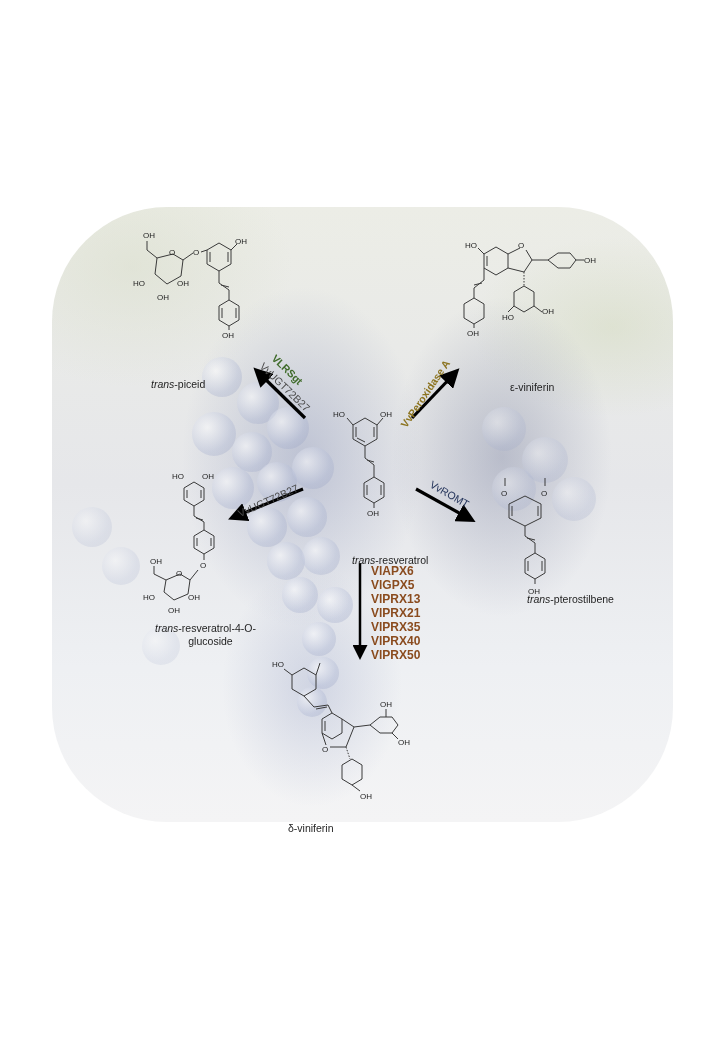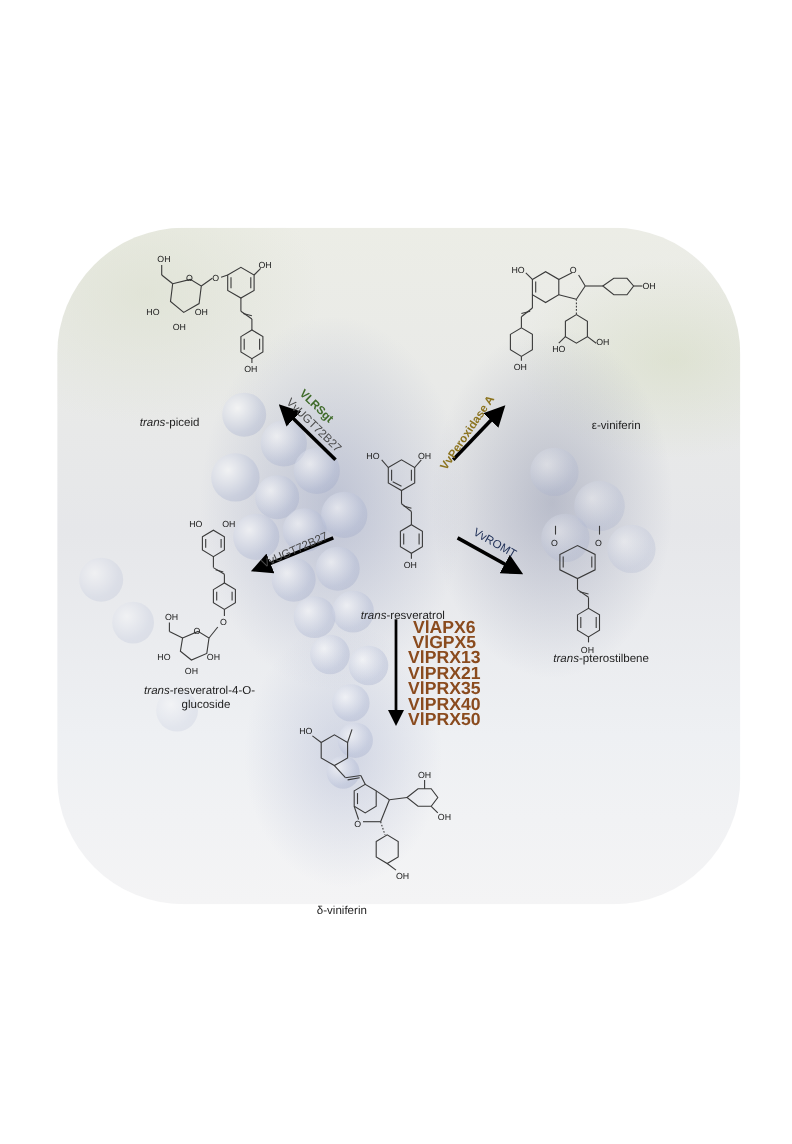--- a/index.html
+++ b/index.html
@@ -12,23 +12,23 @@
       radial-gradient(ellipse 120px 170px at 250px 250px, rgba(140,150,185,0.45), rgba(160,170,200,0.0) 100%),
       radial-gradient(ellipse 110px 160px at 450px 250px, rgba(80,90,130,0.30), rgba(90,100,140,0) 100%),
       radial-gradient(ellipse 90px 120px at 260px 480px, rgba(150,160,195,0.35), rgba(150,160,195,0) 100%),
       radial-gradient(ellipse 140px 90px at 560px 120px, rgba(200,210,170,0.35), rgba(200,210,170,0) 100%),
       radial-gradient(ellipse 160px 120px at 80px 60px, rgba(215,220,200,0.5), rgba(215,220,200,0) 100%),
       linear-gradient(180deg, #ecede6 0%, #e6e7ea 45%, #eef0f3 75%, #f4f4f5 100%);
   }
   .grape { position:absolute; border-radius:50%;
     background: radial-gradient(circle at 35% 35%, rgba(255,255,255,0.55), rgba(170,180,210,0.35) 60%, rgba(120,130,170,0.25) 100%); }
   .label { position:absolute; font-size:10.5px; color:#1e1e1e; white-space:nowrap; }
-  .label i { font-style:italic; }
+  .label i { font-style:italic;margin-left:24px; }
   .enzyme { position:absolute; font-size:10.5px; font-weight:bold; white-space:nowrap; transform-origin:left top; }
-  .enz-list { position:absolute; font-size:16px; font-weight:bold; color:#8a4b1e; line-height:14px;text-align:center; }
+  .enz-list { position:absolute; font-size:12px; font-weight:bold; color:#8a4b1e; line-height:14px; }
   svg.mol, svg.arrows { position:absolute; overflow:visible; }
   .mol line, .mol path, .mol polyline, .mol polygon { stroke:#3a3a3a; stroke-width:1; fill:none; }
   .mol text { font-family:"Liberation Sans", sans-serif; font-size:8px; fill:#222; }
 </style>
 </head>
 <body>
 
 <div id="panel">
 
   <div class="grape" style="left:150px;top:150px;width:40px;height:40px"></div>
@@ -157,21 +157,21 @@
   <line x1="52" y1="78" x2="46" y2="84"></line>
     <text x="40" y="92">HO</text>
   <line x1="22" y1="40" x2="22" y2="52"></line>
     <line x1="22" y1="52" x2="12" y2="60"></line>
     <line x1="20" y1="55" x2="12" y2="57"></line>
   <line x1="12" y1="60" x2="12" y2="70"></line>
   <polygon points="2,76 12,70 22,76 22,90 12,96 2,90"></polygon>
   <line x1="12" y1="96" x2="12" y2="100"></line>
     <text x="5" y="108">OH</text>
 </svg>
-<div class="label" style="left:538px;top:381px">ε-viniferin</div>
+<div class="label" style="left:510px;top:381px">ε-viniferin</div>
 
 <svg class="mol" style="left:140px;top:468px" width="100" height="150">
   <text x="32" y="11">HO</text>
     <text x="62" y="11">OH</text>
   <polygon points="44,20 54,14 64,20 64,32 54,38 44,32"></polygon>
   <line x1="47" y1="30" x2="47" y2="22"></line>
     <line x1="61" y1="22" x2="61" y2="30"></line>
   <line x1="54" y1="38" x2="54" y2="48"></line>
     <line x1="54" y1="48" x2="64" y2="54"></line>
     <line x1="56" y1="50" x2="63" y2="52"></line>
@@ -184,21 +184,21 @@
   <text x="10" y="96">OH</text>
   <line x1="14" y1="98" x2="14" y2="106"></line>
     <line x1="14" y1="106" x2="26" y2="112"></line>
   <polygon points="26,112 40,106 50,112 48,126 34,132 24,124"></polygon>
   <text x="36" y="108">O</text>
   <line x1="50" y1="112" x2="58" y2="102"></line>
   <text x="3" y="132">HO</text>
     <text x="48" y="132">OH</text>
     <text x="28" y="145">OH</text>
 </svg>
-<div class="label" style="left:131px;top:622px;text-align:left;line-height:13px"><i>trans</i><span>-resveratrol-4-O-</span><br><span style="padding-left:34px">glucoside</span></div>
+<div class="label" style="left:131px;top:622px;text-align:center;line-height:13px"><i>trans</i><span>-resveratrol-4-O-</span><br><span style="padding-left:34px">glucoside</span></div>
 
 <svg class="mol" style="left:495px;top:476px" width="80" height="130">
   <line x1="10" y1="2" x2="10" y2="10"></line>
     <text x="6" y="20">O</text>
   <line x1="50" y1="2" x2="50" y2="10"></line>
     <text x="46" y="20">O</text>
   <polygon points="14,28 30,20 46,28 46,42 30,50 14,42"></polygon>
   <line x1="17" y1="40" x2="17" y2="30"></line>
     <line x1="43" y1="30" x2="43" y2="40"></line>
   <line x1="30" y1="50" x2="30" y2="60"></line>

